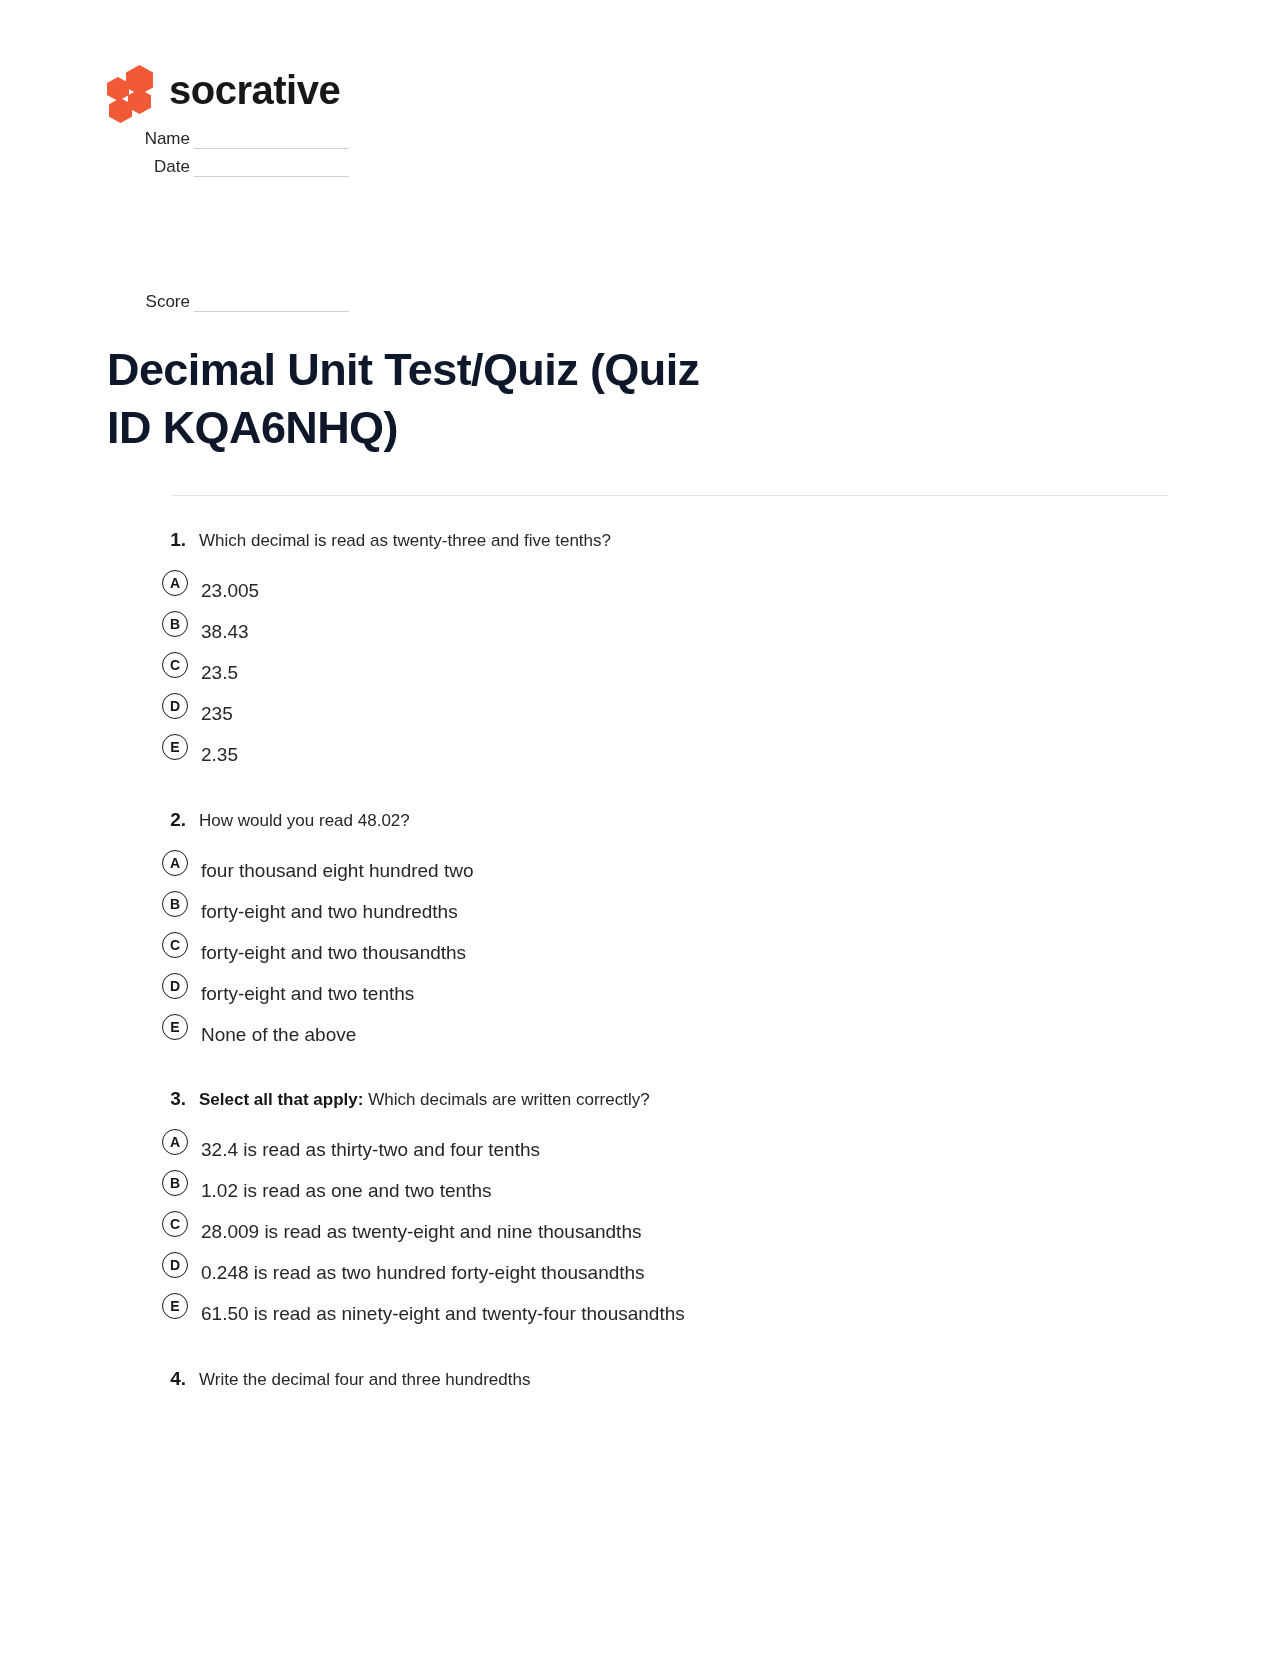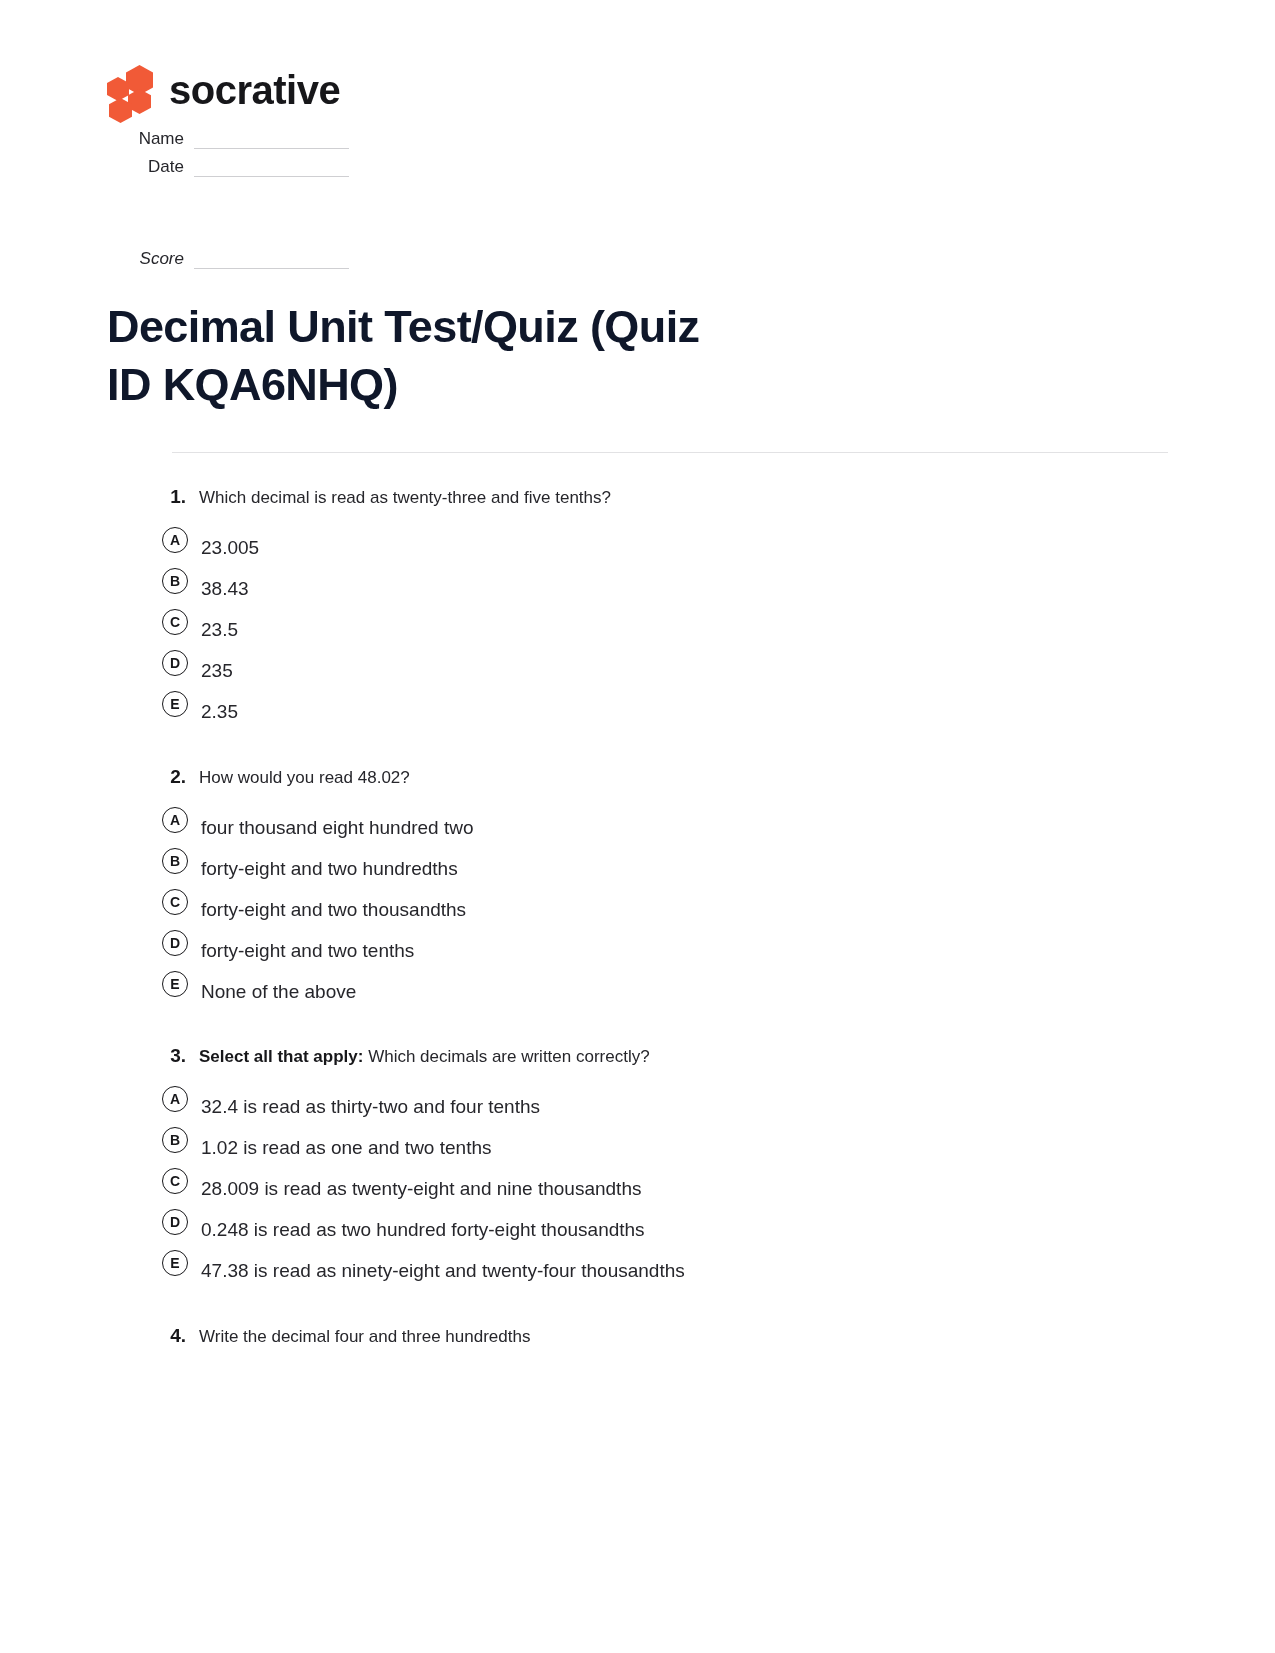--- a/index.html
+++ b/index.html
@@ -79,38 +79,37 @@
   }
 
   .fields {
     width: 242px;
     padding-top: 12px;
   }
   .field-row {
     display: flex;
     align-items: flex-end;
     justify-content: flex-end;
-    gap: 10px;
+    gap: 4px;
     margin-bottom: 9px;
   }
   .field-label {
     font-size: 17px;
     color: #26262b;
     line-height: 1;
     padding-bottom: 2px;
     white-space: nowrap;
   }
   .field-rule {
     width: 155px;
     border-bottom: 1.5px solid #cfcfd2;
     height: 1px;
   }
   .field-row.score {
-    margin-top: 73px;
-    font-style: italic;
+    margin-top: 116px;
   }
 
   
   .title-block {
     padding: 20px 107px 0 107px;
     box-sizing: border-box;
     max-width: 830px;
   }
   .quiz-title {
     font-size: 45px;
@@ -312,21 +311,21 @@
         <li class="option">
           <span class="opt-bubble">C</span>
           <span class="opt-text">28.009 is read as twenty-eight and nine thousandths</span>
         </li>
         <li class="option">
           <span class="opt-bubble">D</span>
           <span class="opt-text">0.248 is read as two hundred forty-eight thousandths</span>
         </li>
         <li class="option">
           <span class="opt-bubble">E</span>
-          <span class="opt-text">47.38 is read as ninety-eight and twenty-four thousandths</span>
+          <span class="opt-text">61.50 is read as ninety-eight and twenty-four thousandths</span>
         </li>
       </ul>
     </div>
 
     <div class="question q-gap-top">
       <div class="q-head">
         <span class="q-num">4.</span>
         <span class="q-text">Write the decimal four and three hundredths</span>
       </div>
     </div>

